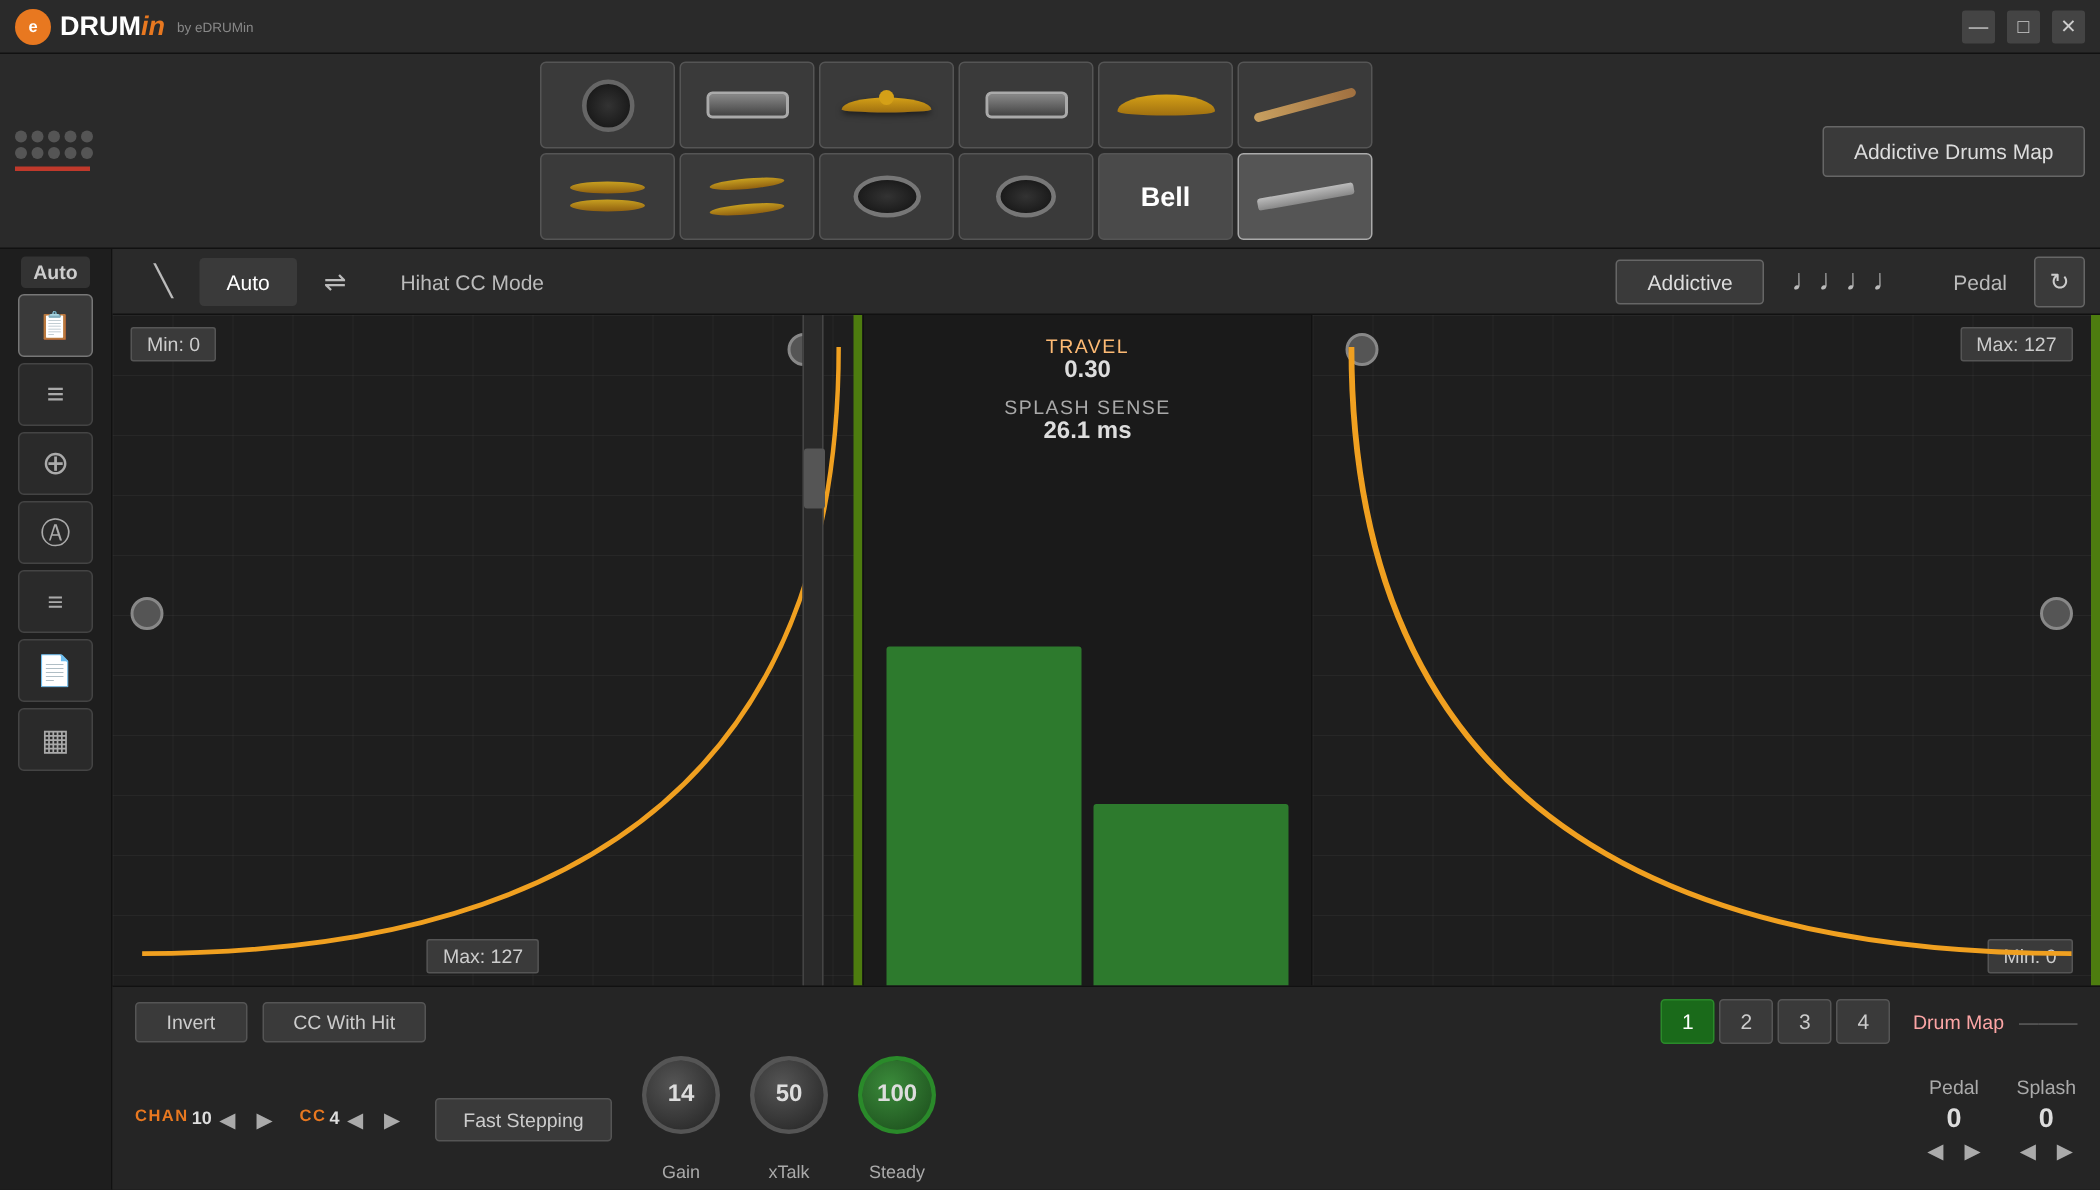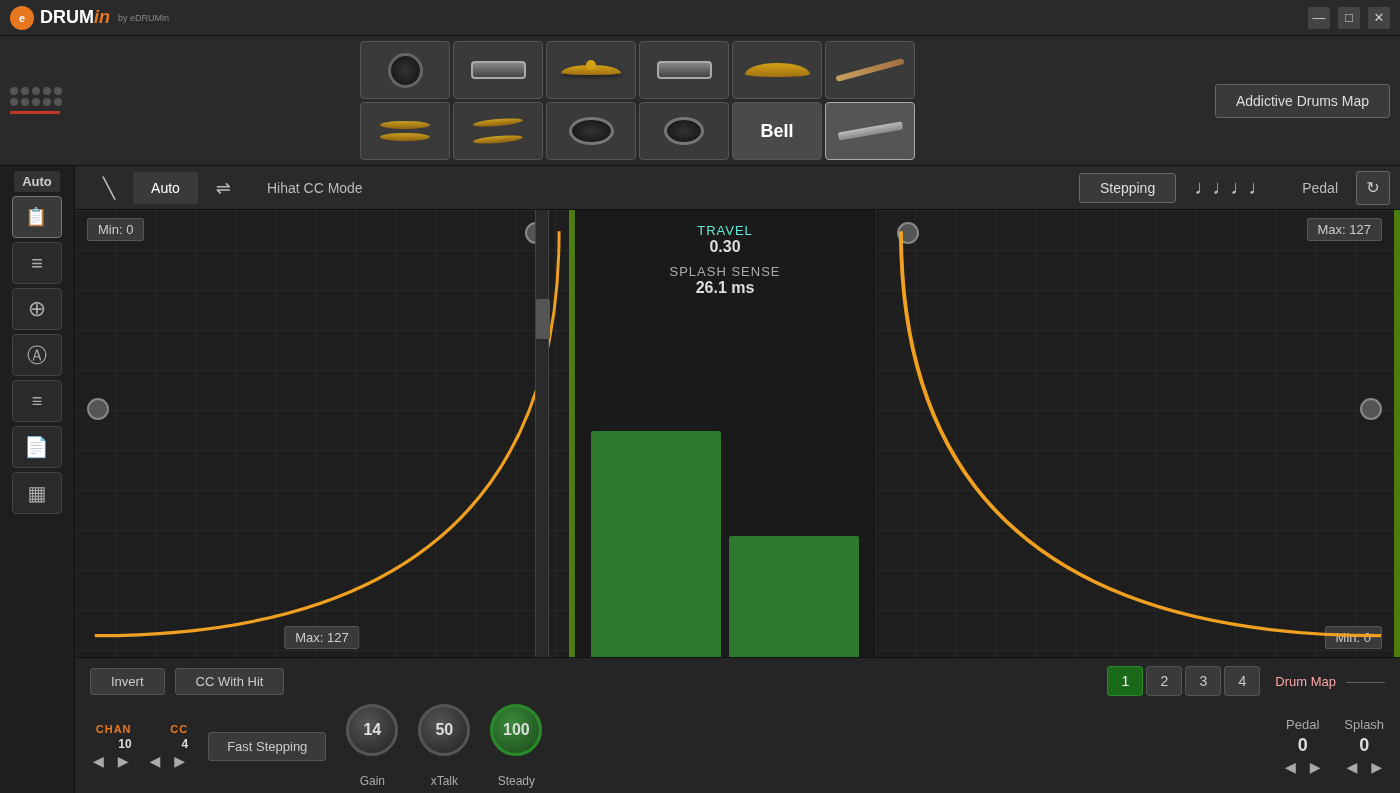--- a/index.html
+++ b/index.html
@@ -289,21 +289,21 @@
       border-right: 1px solid #111;
       border-left: 1px solid #111;
       display: flex;
       flex-direction: column;
       align-items: center;
       justify-content: flex-start;
       padding-top: 5px;
       position: relative;
     }
     .travel-label {
-      color: #5eead4;
+      color: #fdba74;
       font-size: 13px;
       letter-spacing: 1px;
       margin-top: 8px;
     }
     .travel-value {
       color: #ddd;
       font-size: 16px;
       font-weight: bold;
       margin-bottom: 8px;
     }
@@ -390,22 +390,22 @@
       align-items: center;
       gap: 20px;
     }
 
     .chan-cc {
       display: flex;
       gap: 15px;
     }
     .param-block {
       display: flex;
-      flex-direction: column;
-      align-items: flex-end;
+      flex-direction: row;
+      align-items: flex-start;
       gap: 2px;
     }
     .param-label {
       font-size: 11px;
       color: #e87820;
       font-weight: bold;
       letter-spacing: 1px;
     }
     .param-value {
       font-size: 12px;
@@ -712,21 +712,21 @@
       <div class="tab-item active-tab">
         <span>Auto</span>
       </div>
       <div class="tab-item">
         <span style="font-size:18px;">⇌</span>
       </div>
       <div class="tab-item">
         <span>Hihat CC Mode</span>
       </div>
       <div class="tab-spacer"></div>
-      <button class="calibrate-btn">Stepping</button>
+      <button class="calibrate-btn">Addictive</button>
       <div class="tab-item">
         <span style="font-size:20px;letter-spacing:-2px;">♩♩♩♩</span>
       </div>
       <div class="tab-item">
         <span>Pedal</span>
       </div>
       <div class="refresh-btn">
         <span>↻</span>
       </div>
     </div>

